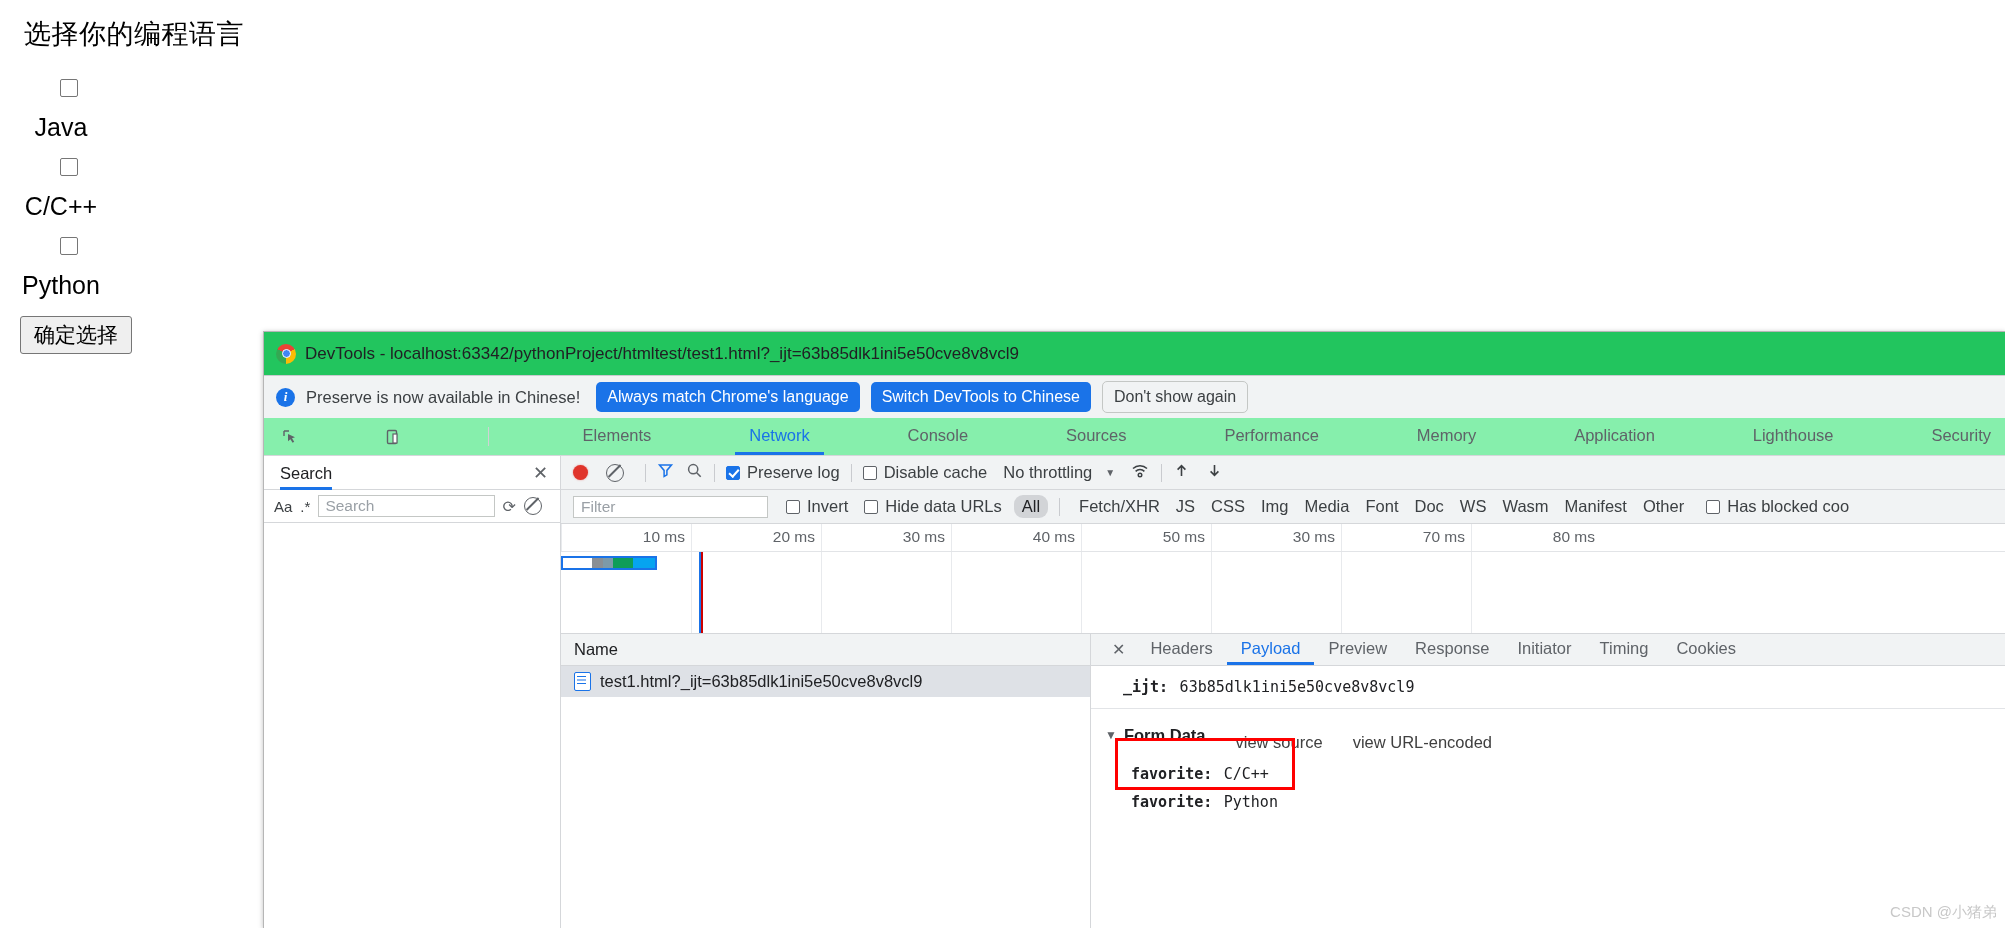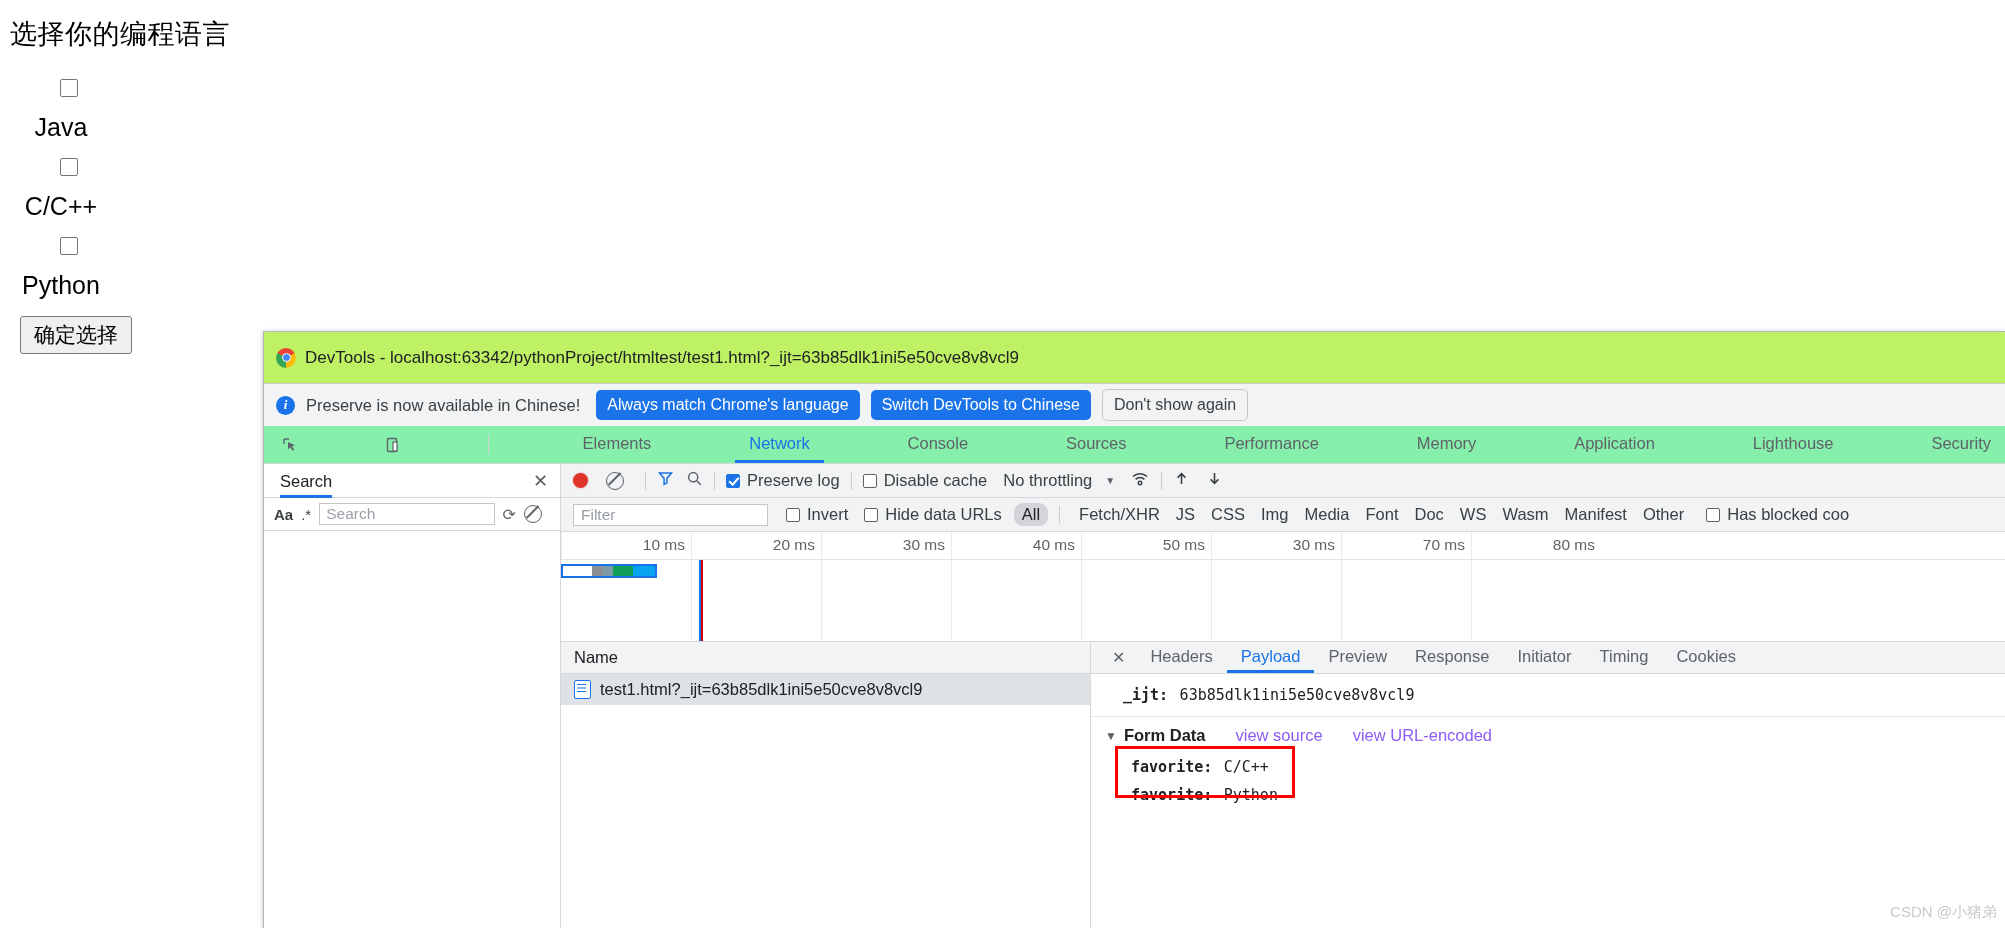--- a/index.html
+++ b/index.html
@@ -6,21 +6,21 @@
     margin: 0; padding: 0;
     width: 2005px; height: 928px;
     background: #ffffff;
     font-family: "Liberation Sans", "DejaVu Sans", sans-serif;
     overflow: hidden;
   }
   #root { position: relative; width: 2005px; height: 928px; }
 
   
   .page-heading {
-    position: absolute; left: 10px; top: 16px;
+    position: absolute; left: 24px; top: 16px;
     font-size: 27px; color: #000; font-weight: 400;
     letter-spacing: .5px;
   }
   .choice-row {
     position: absolute; left: 12px; top: 79px;
     display: flex; align-items: center; gap: 16px;
     font-size: 25px; color: #000; flex-direction: column;
   }
   .cb {
     width: 16px; height: 16px;
@@ -48,21 +48,21 @@
     background: #f1f3f4;
     border: 1px solid #b6b6b6;
     border-right: none; border-bottom: none;
     box-shadow: 0 1px 5px rgba(0,0,0,.25);
     box-sizing: border-box;
     font-size: 16.5px;
     color: #202124;
     overflow: hidden;
   }
   .titlebar {
-    height: 52px; background: #bef264;
+    height: 44px; background: #22c55e;
     display: flex; align-items: center;
     padding-left: 12px; gap: 9px;
     border-bottom: 1px solid #c9cbcf;
     box-sizing: border-box;
   }
   .chrome-logo {
     width: 20px; height: 20px; border-radius: 50%;
     background:
       conic-gradient(from -60deg,
         #ea4335 0deg 120deg,
@@ -136,21 +136,21 @@
     border-bottom: 1px solid #d5d7da; background: #fff;
     box-sizing: border-box;
   }
   .sp-head .lbl { font-size: 16.5px; color: #202124; border-bottom: 3px solid #1a73e8; height:34px; line-height:34px; box-sizing:border-box;}
   .sp-head .x { font-size: 18px; color: #5f6368; }
   .sp-tools {
     height: 33px; display: flex; align-items: center; gap: 8px;
     padding: 0 8px 0 10px; border-bottom: 1px solid #d5d7da;
     background: #fff; box-sizing: border-box;
   }
-  .sp-tools .aa { font-size: 15px; font-weight: bold; color: #3c4043; }
+  .sp-tools .aa { font-size: 15px; font-weight: normal; color: #3c4043; }
   .sp-tools .regex { font-size: 15px; color: #3c4043; }
   .sp-input {
     flex: 1; height: 22px; border: 1px solid #c4c7c5;
     background: #fff; font-size: 15.5px; color: #9aa0a6;
     display: flex; align-items: center; padding-left: 6px;
     box-sizing: border-box;
   }
   .sp-ico { color: #5f6368; font-size: 16px; }
   .sp-rest { flex: 1; background: #fff; }
 
@@ -287,21 +287,21 @@
   .kv-val {
     font-family: "DejaVu Sans Mono", monospace; color: #202124; font-size: 15px;
   }
   .dp-divider { height: 1px; background: #e2e4e7; margin: 6px 0 0 0; }
   .section-head {
     display: flex; align-items: center; gap: 0;
     padding: 9px 0 2px 14px; font-size: 16.5px;
   }
   .tri { color: #5f6368; font-size: 12px; margin-right: 7px; }
   .sec-title { font-weight: bold; color: #202124; font-size: 16.5px; }
-  .sec-link { color: #8b5cf6; font-size: 16.5px; margin-left: 30px; }
+  .sec-link { color: #404040; font-size: 16.5px; margin-left: 30px; margin-top: 15px; }
   .highlight-box {
     position: absolute; left: 24px; top: 72px;
     width: 180px; height: 52px;
     border: 3px solid #ff0000; box-sizing: border-box;
   }
 
   .status-bar {
     height: 29px; background: #f1f3f4; border-top: 1px solid #d5d7da;
     display: flex; align-items: center; font-size: 16px; color: #3c4043;
     box-sizing: border-box;

